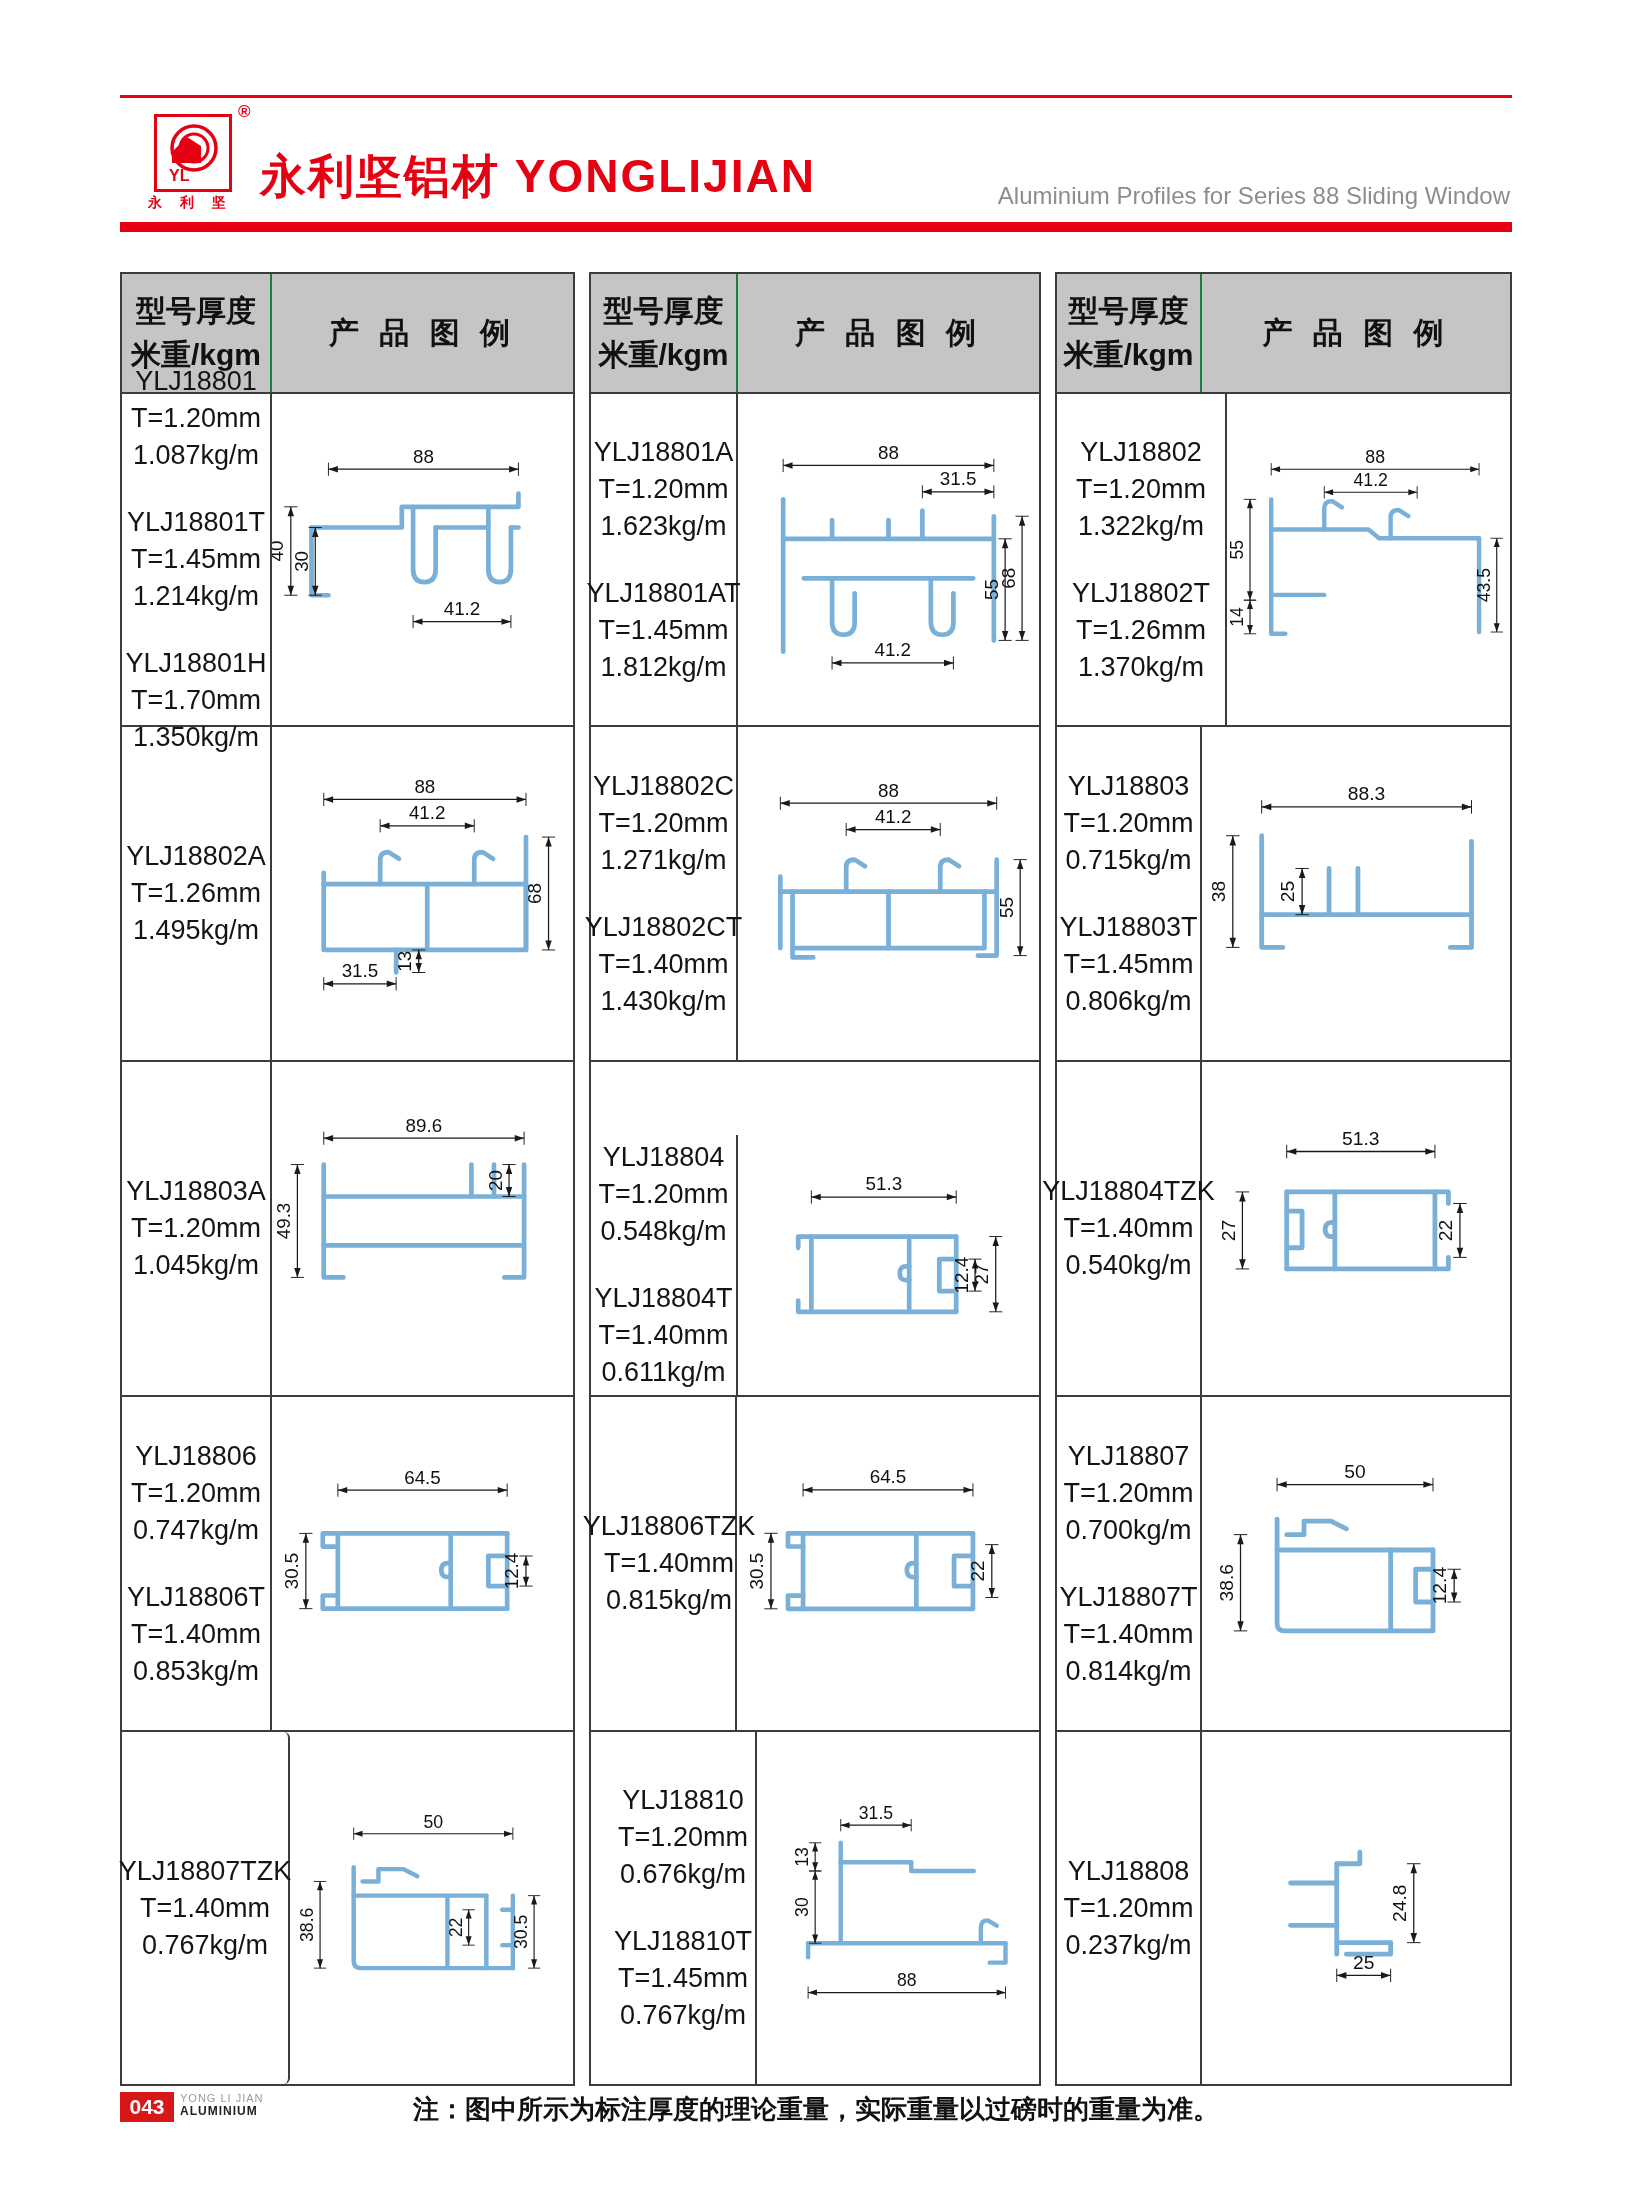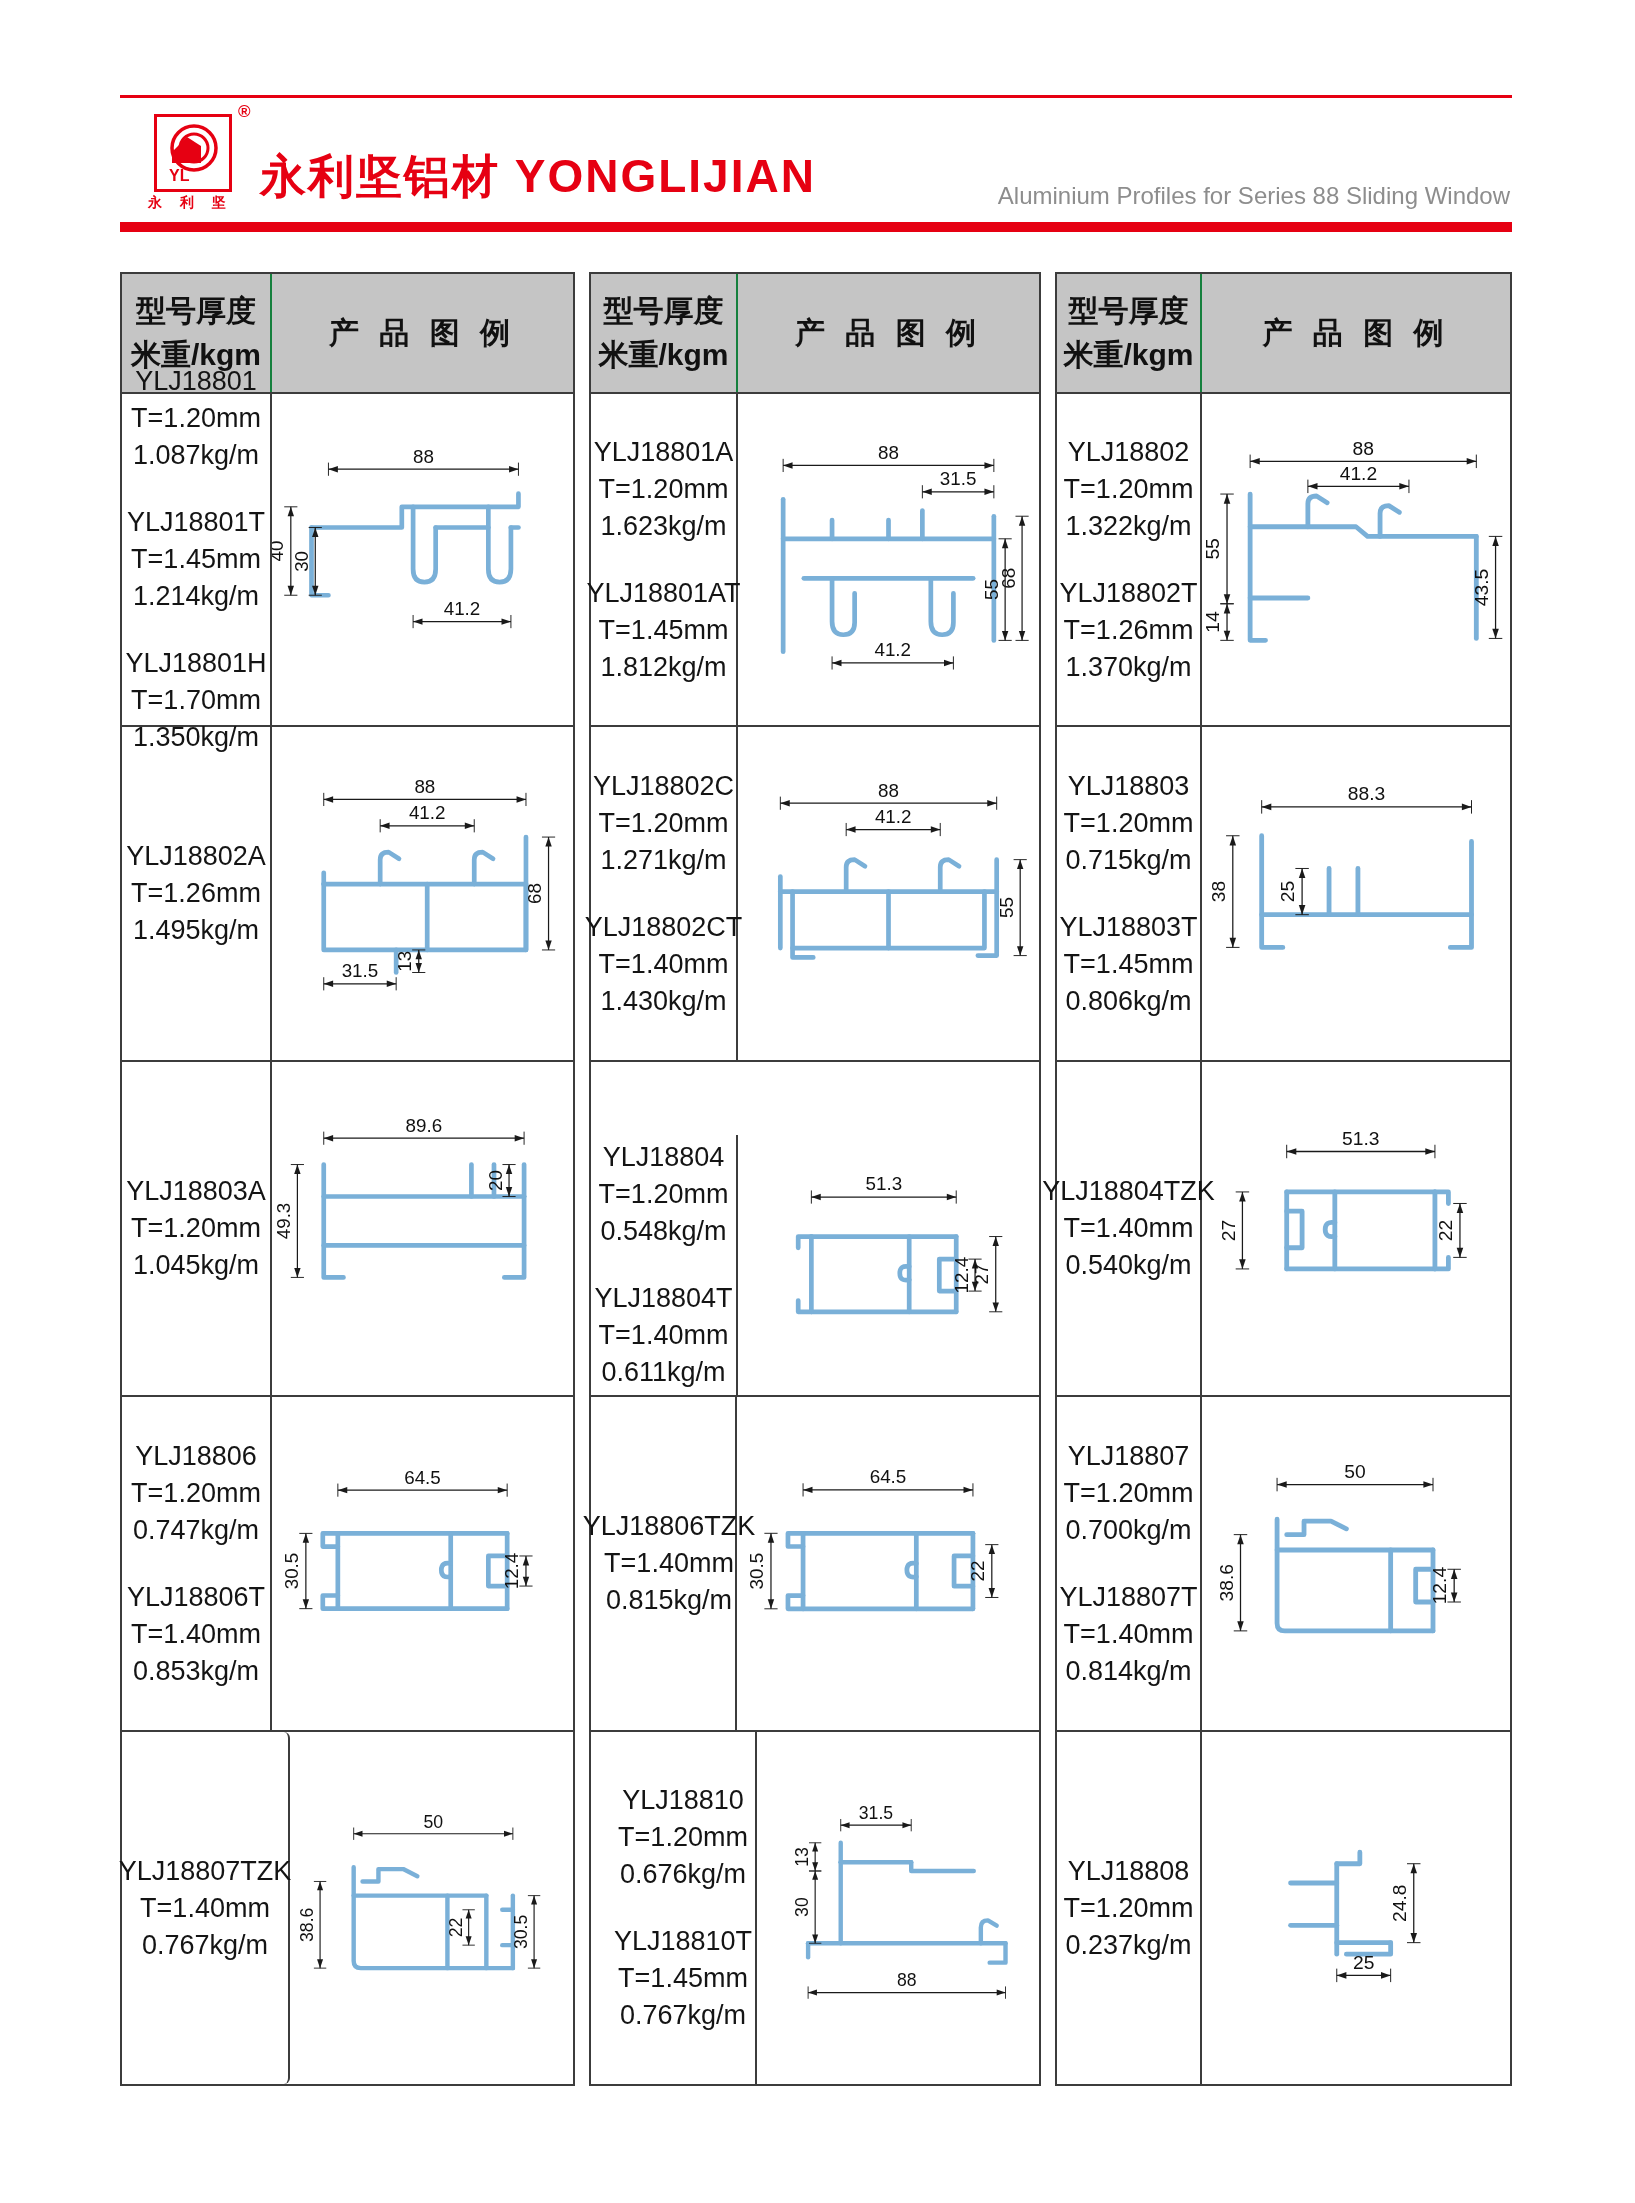--- a/index.html
+++ b/index.html
@@ -622,21 +622,21 @@
       </div>
       <div class="group" style="width: 457px;">
         <div class="g-header">
           <div class="hc hc-spec" style="width: 145px;">
             <div>型号厚度</div>
             <div>米重/kgm</div>
           </div>
           <div class="hc hc-illus">产 品 图 例</div>
         </div>
         <div class="g-row" style="height: 333px;">
-          <div class="spec-cell" style="width: 145px;">
+          <div class="spec-cell" style="width: 170px;">
             <div class="model">
               <div>YLJ18802</div>
               <div>T=1.20mm</div>
               <div>1.322kg/m</div>
             </div>
             <div class="model">
               <div>YLJ18802T</div>
               <div>T=1.26mm</div>
               <div>1.370kg/m</div>
             </div>
@@ -864,13 +864,21 @@
                 <polygon points="140,200 150,196.6 150,203.4" fill="#1a1a1a"></polygon>
                 <polygon points="196,200 186,203.4 186,196.6" fill="#1a1a1a"></polygon>
                 <text x="168" y="193" text-anchor="middle" font-size="20" fill="#111" font-family="Liberation Sans, sans-serif">25</text>
               </g>
             </svg>
           </div>
         </div>
       </div>
     </div>
 
+  <div class="footer">
+    <div class="page-badge">043</div>
+    <div class="brand">
+      <div class="b1">YONG LI JIAN</div>
+      <div class="b2">ALUMINIUM</div>
+    </div>
+    <div class="note">注：图中所示为标注厚度的理论重量，实际重量以过磅时的重量为准。</div>
+  </div>
 </div>
 
 </body></html>

